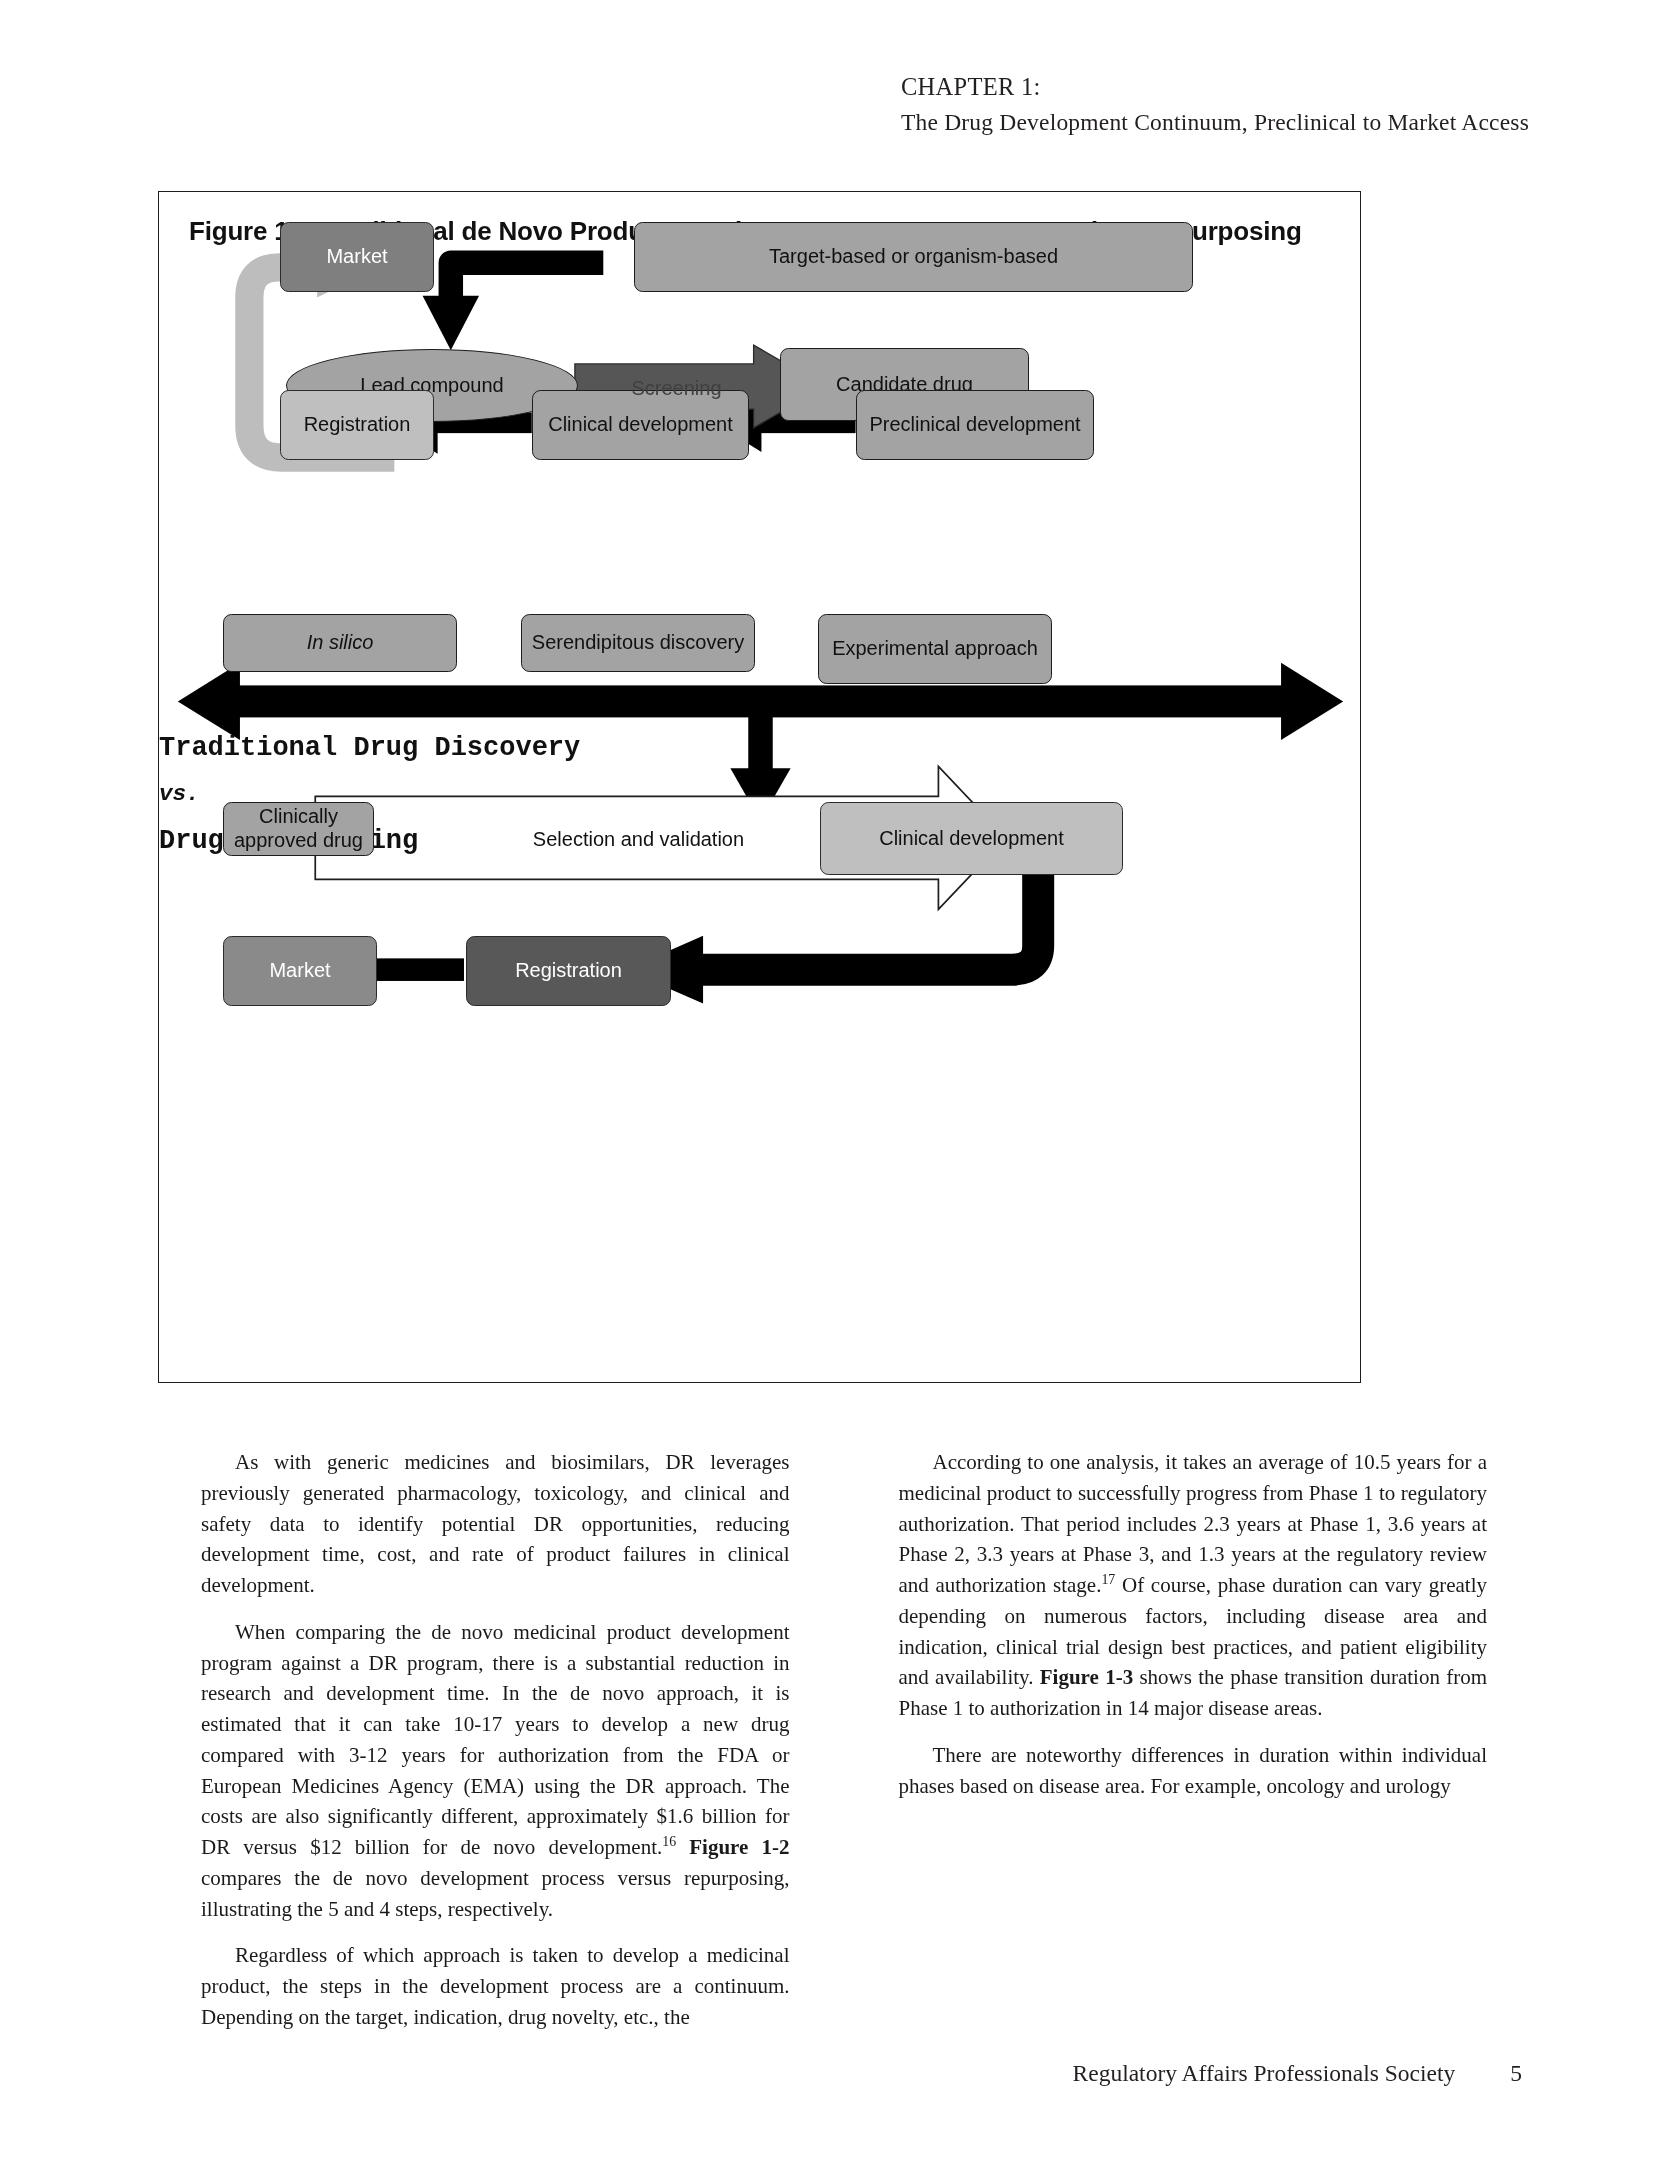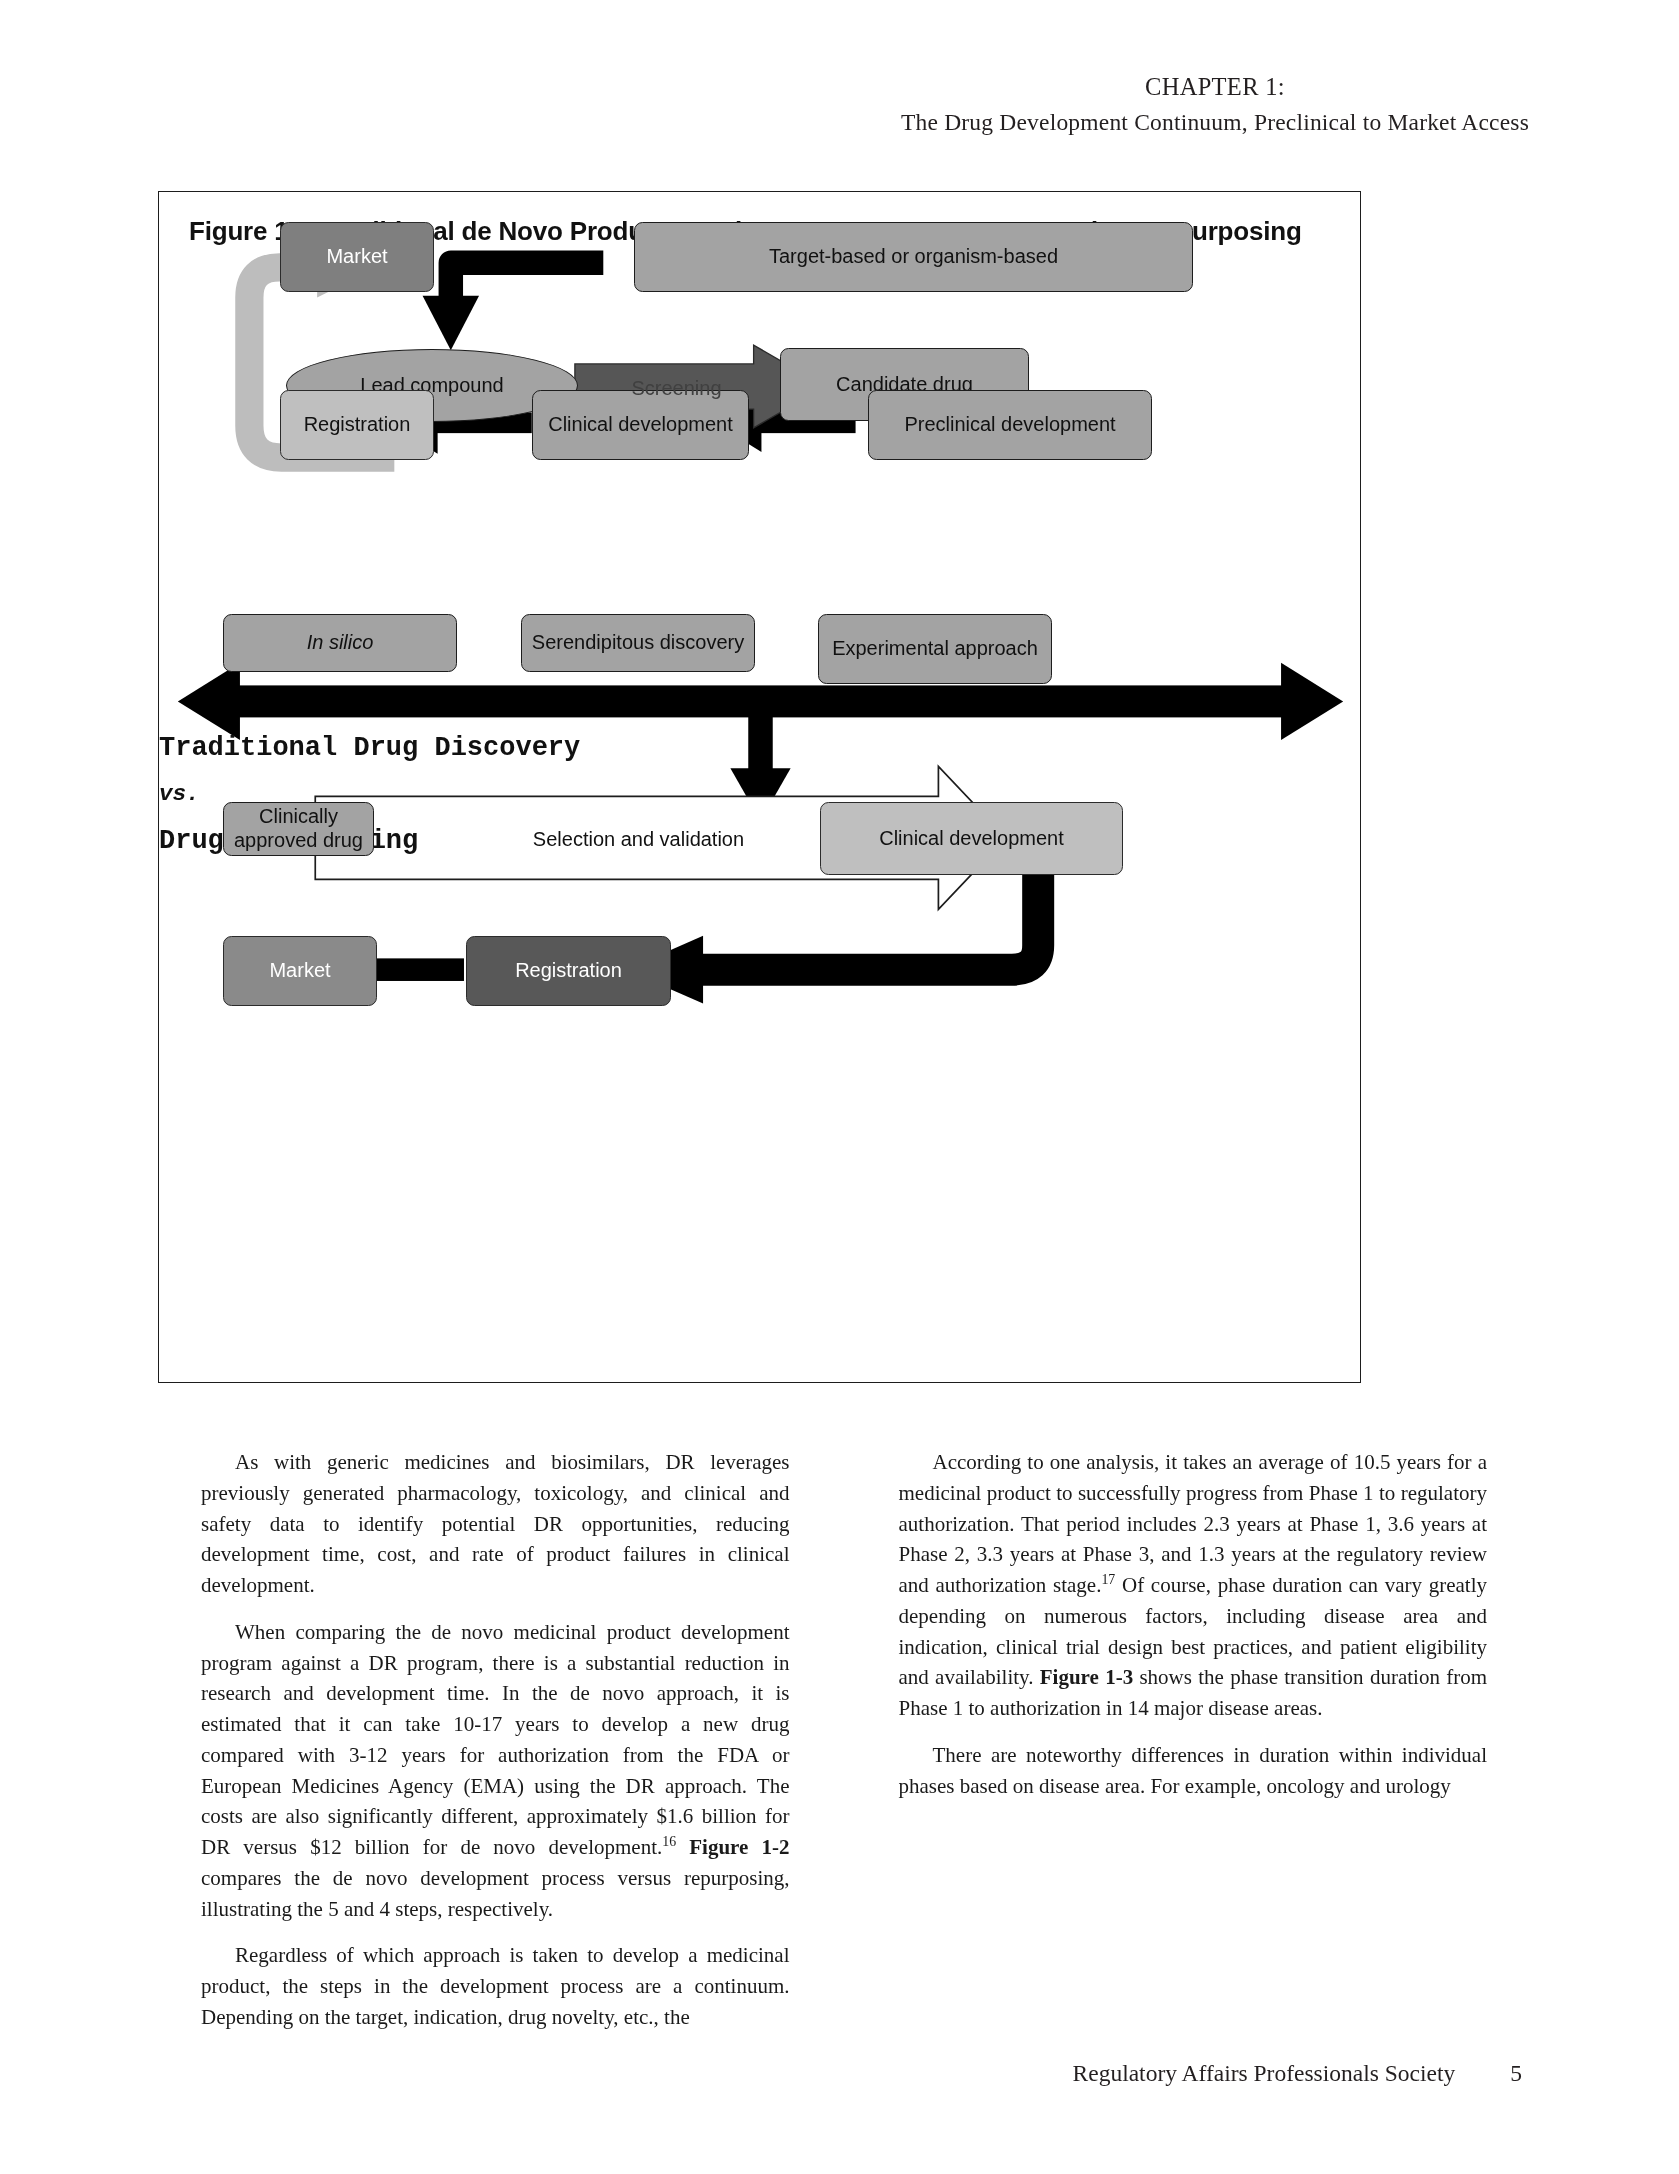--- a/index.html
+++ b/index.html
@@ -9,21 +9,21 @@
     font-family:"Liberation Serif", serif;
     color:#1a1a1a;
     position:relative;
     overflow:hidden;
   }
   .page { position:absolute; inset:0; }
 
   
   .runhead {
     position:absolute; top:70px; right:151px;
-    text-align:center;
+    text-align:left;
     font-family:"Liberation Serif", serif;
     color:#231f20;
   }
   .runhead .l1 { font-size:24.5px; letter-spacing:0.3px; line-height:1.35; }
   .runhead .l2 { font-size:23.5px; letter-spacing:0.2px; line-height:1.35; margin-top:3.8px; }
 
   
   .figure-box {
     position:absolute;
     left:158px; top:191px;
@@ -219,21 +219,21 @@
       </div>
 
       <div class="node light" style="left:121px; top:198px; width:154px; height:70px; top:198px;">
         <span>Registration</span>
       </div>
 
       <div class="node" style="left:373px; top:198px; width:217px; height:70px;">
         <span>Clinical development</span>
       </div>
 
-      <div class="node" style="left:697px; top:198px; width:284px; height:70px;margin-left:12px;">
+      <div class="node" style="left:697px; top:198px; width:238px; height:70px;">
         <span>Preclinical development</span>
       </div>
 
       <div class="centerhead ch1">Traditional Drug Discovery</div>
       <div class="centerhead chv">vs.</div>
       <div class="centerhead ch2">Drug Repurposing</div>
 
       <div class="node ital" style="left:64px; top:422px; width:234px; height:58px;">
         <span>In silico</span>
       </div>

